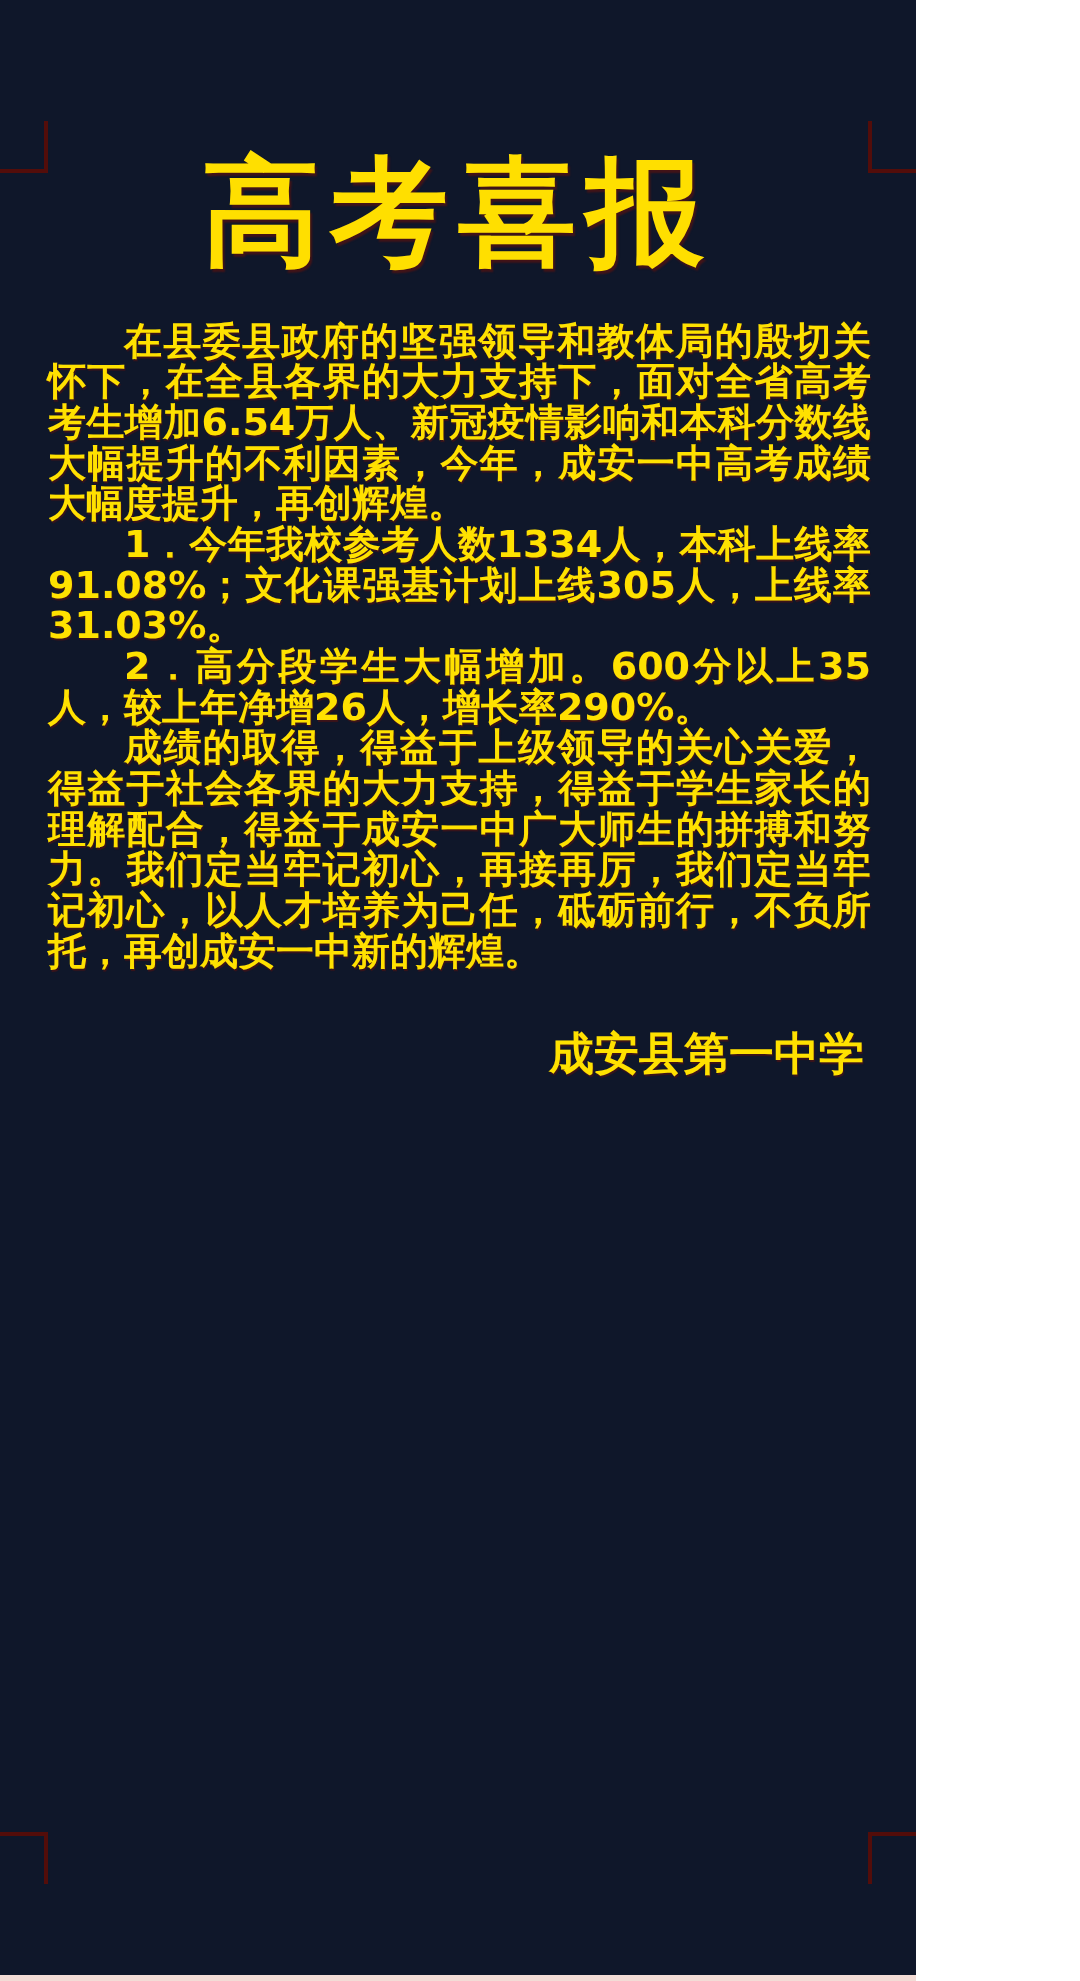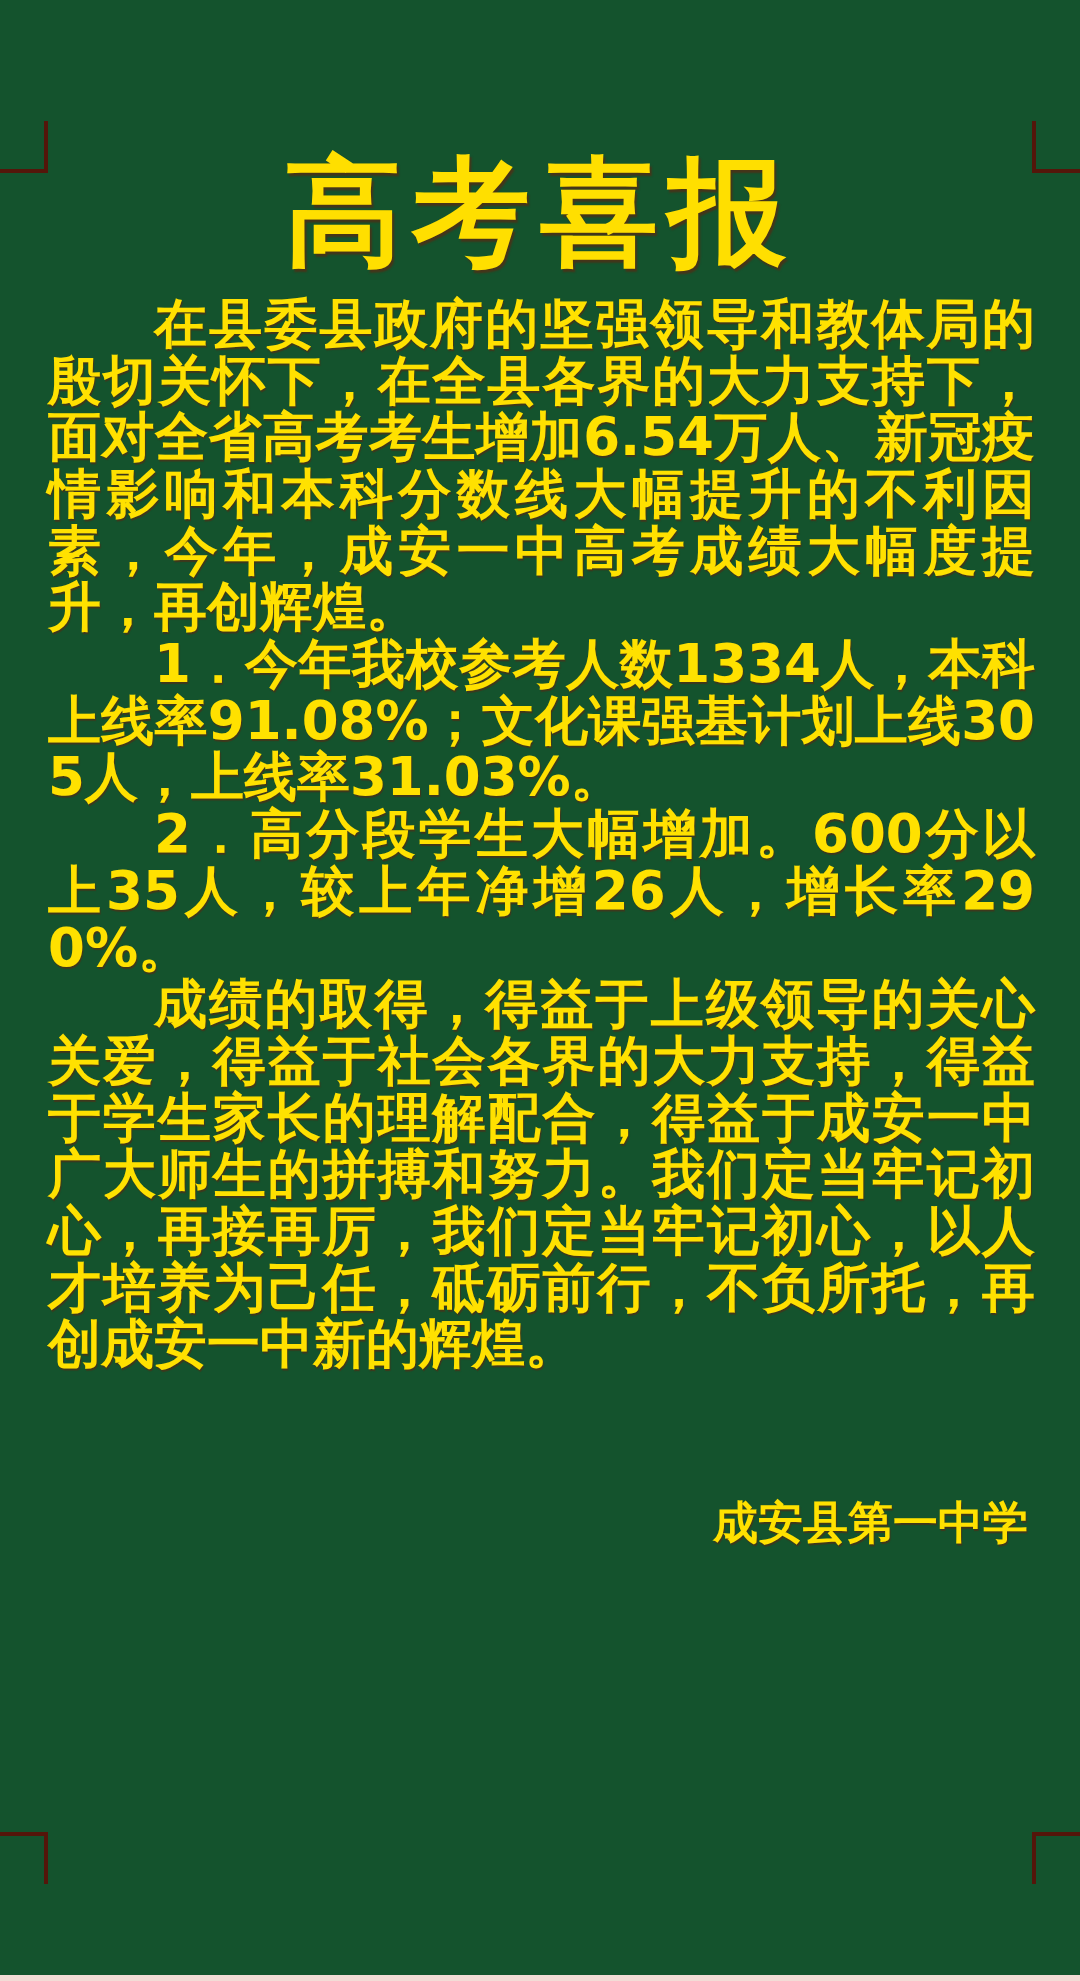--- a/index.html
+++ b/index.html
@@ -3,52 +3,52 @@
 <meta charset="utf-8">
 <style>
   html, body { margin: 0; padding: 0; }
   body {
     width: 1080px;
     background: #ffffff;
     font-family: "DejaVu Sans", sans-serif;
   }
   .poster {
     position: relative;
-    width: 1080px;
+    width: 916px;
     height: 1981px;
-    background: #14532d;
+    background: #0f172a;
     overflow: hidden;
     font-weight: bold;
     box-sizing: border-box;
   }
   .title {
     margin: 0;
     padding-top: 148px;
     text-align: center;
     font-size: 118px;
     line-height: 1.1;
     letter-spacing: 10px;
     color: #ffdf00;
     text-shadow: 2px 3px 2px rgba(130, 15, 0, 0.45);
   }
   .body-text {
-    margin: 18px 45px 0 48px;
+    margin: 43px 45px 0 48px;
     color: #ffe100;
-    font-size: 53px;
+    font-size: 38px;
     line-height: 1.07;
     text-align: justify;
     text-shadow: 1px 2px 1px rgba(130, 15, 0, 0.4);
   }
   .body-text p {
     margin: 0;
     text-indent: 2em;
     word-break: break-all;
   }
   .signature {
-    margin-top: 117px;
+    margin-top: 50px;
     padding-right: 52px;
     text-align: right;
     color: #ffe100;
     font-size: 45px;
     line-height: 1.45;
     text-shadow: 1px 2px 1px rgba(130, 15, 0, 0.4);
   }
   
   .corner {
     position: absolute;

